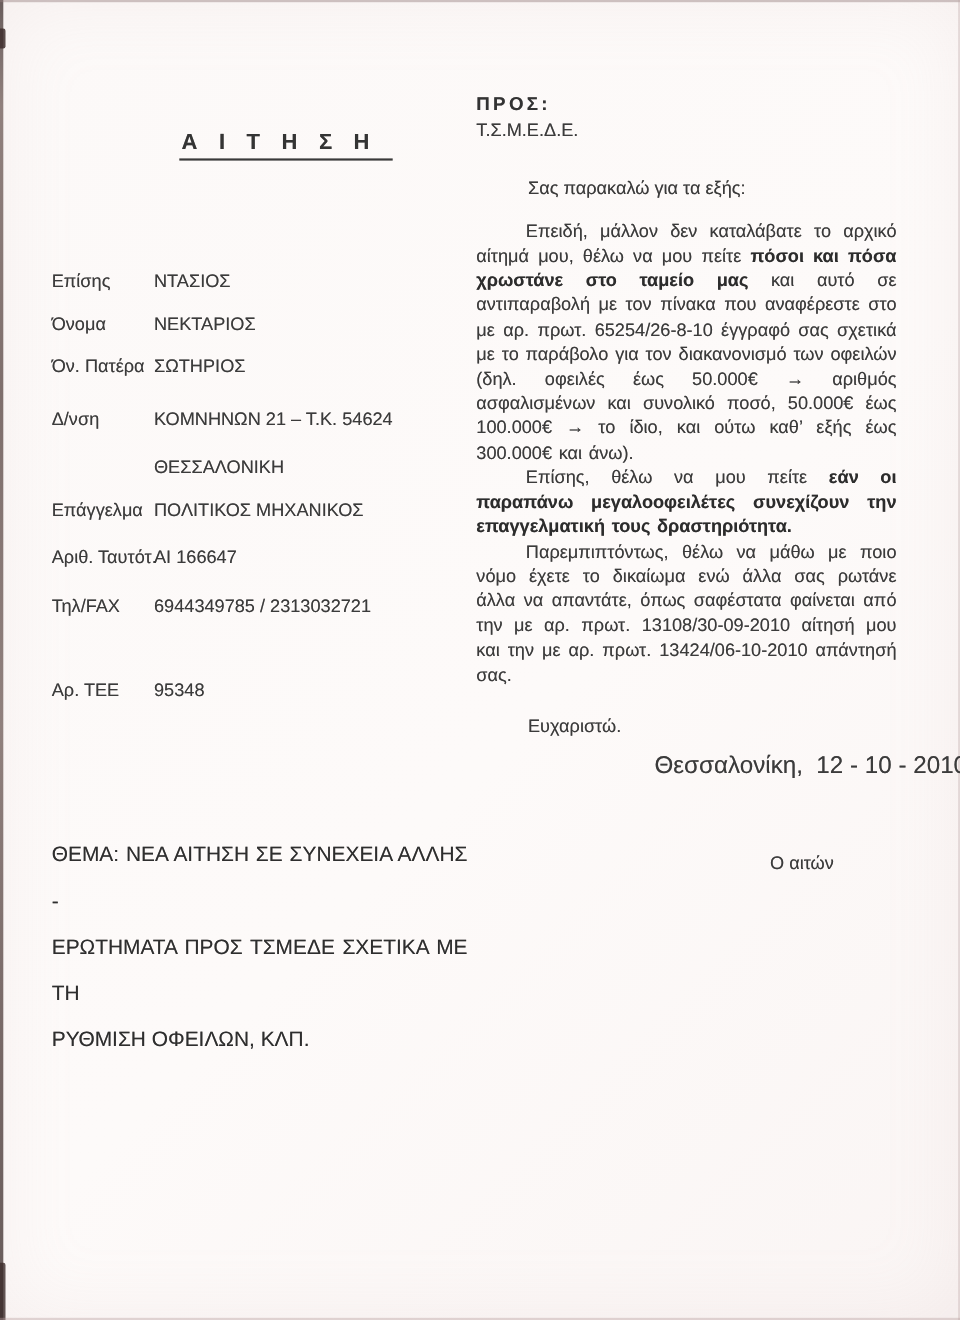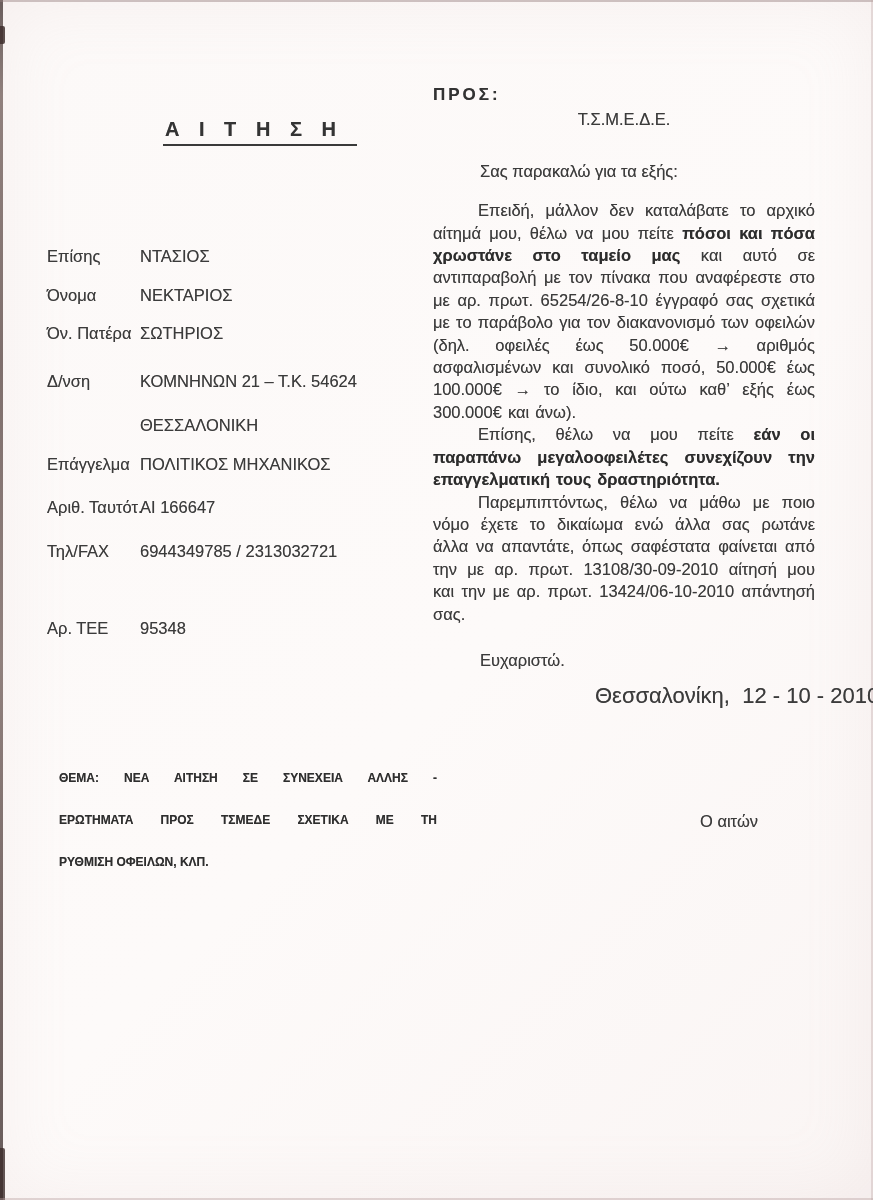--- a/index.html
+++ b/index.html
@@ -69,21 +69,20 @@
     line-height: 22.4px;
   }
   .to-label {
     font-weight: bold;
     letter-spacing: 3px;
     color: #333;
     font-size: 17px;
   }
   .to-value {
     margin-top: 2px;
-    text-align: center;
   }
   .courtesy {
     margin-top: 29px;
     padding-left: 47px;
   }
   .body-block { margin-top: 17px; }
   .body-p {
     margin: 0;
     text-align: justify;
     text-indent: 45px;
@@ -102,21 +101,20 @@
     left: 595px;
     top: 683px;
     font-size: 22px;
     white-space: pre;
   }
   .signature {
     position: absolute;
     left: 700px;
     top: 776px;
     font-size: 16.5px;
-    margin-top: 36px;
   }
 
   
   .field-row {
     position: absolute;
     left: 47px;
     width: 380px;
     font-size: 16.5px;
     white-space: nowrap;
   }
@@ -124,25 +122,25 @@
     display: inline-block;
     width: 93px;
   }
   .field-value {
     display: inline-block;
   }
 
   
   .subject {
     position: absolute;
-    left: 59px;
+    left: 47px;
     top: 757px;
     width: 378px;
-    font-size: 12px;
-    font-weight: bold;
+    font-size: 19px;
+    font-weight: normal;
     color: #2e2e2e;
     line-height: 42px;
   }
   .subject-line {
     text-align: justify;
     text-align-last: justify;
   }
   .subject-line.last {
     text-align: right;
     text-align-last: left;

